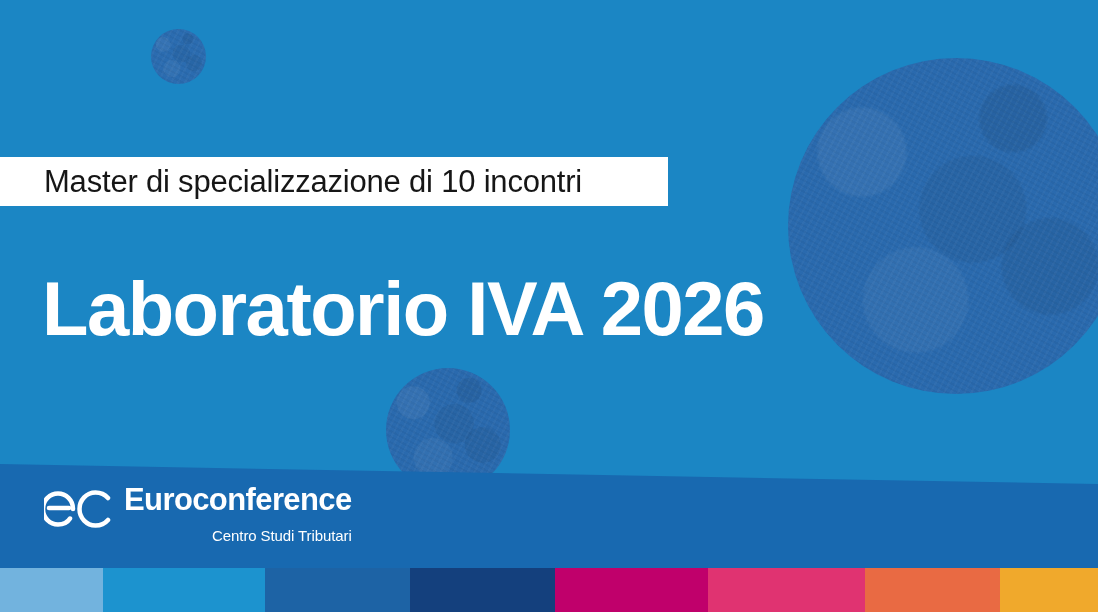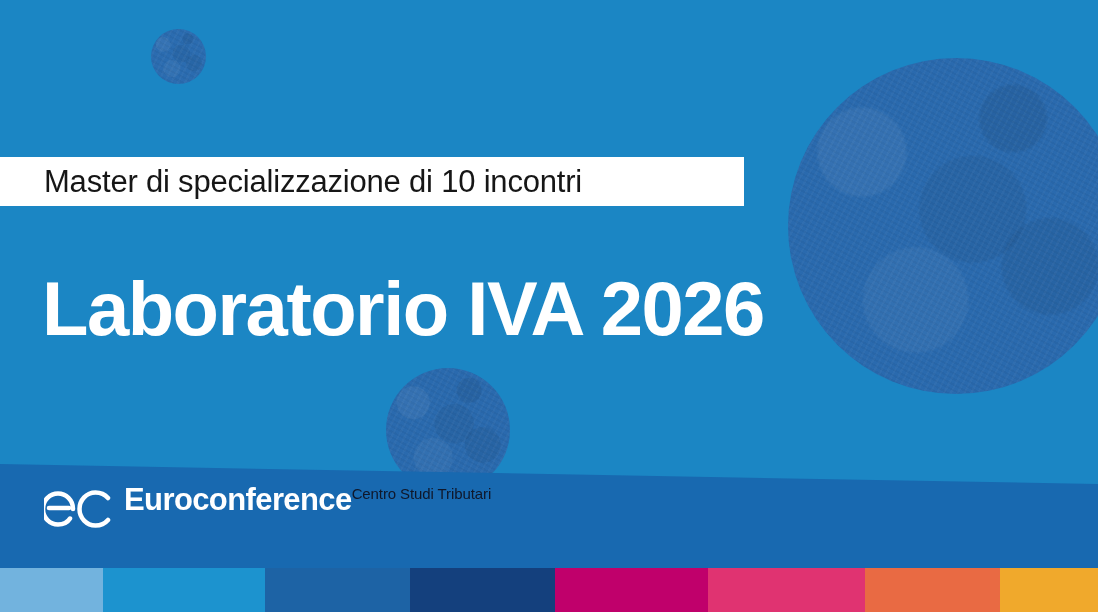--- a/index.html
+++ b/index.html
@@ -70,21 +70,21 @@
     height: 568px;
     background: #1869b0;
     clip-path: polygon(0 464px, 1098px 484px, 1098px 568px, 0 568px);
   }
 
   
   .kicker-band {
     position: absolute;
     left: 0;
     top: 157px;
-    width: 744px;
+    width: 668px;
     height: 49px;
     background: #ffffff;
     display: flex;
     align-items: center;
   }
   .kicker-text {
     margin-left: 44px;
     color: #161616;
     font-size: 31px;
     font-weight: 400;
@@ -114,38 +114,39 @@
   }
   .logo-mark {
     width: 70px;
     height: 46px;
     flex: 0 0 auto;
     margin-top: 2px;
   }
   .logo-words {
     margin-left: 10px;
     display: flex;
-    flex-direction: row;
+    flex-direction: column;
     justify-content: flex-start;
+    text-align: right;
   }
   .logo-name {
     color: #ffffff;
     font-size: 31px;
     font-weight: 700;
     letter-spacing: -0.6px;
     line-height: 1.02;
     white-space: nowrap;
   }
   .logo-tagline {
-    color: #0f172a;
+    color: #ffffff;
     font-size: 15px;
     font-weight: 400;
     letter-spacing: -0.1px;
     line-height: 1.1;
-    margin-top: 2px;
+    margin-top: 12px;
     white-space: nowrap;
   }
 
   
   .color-strip {
     position: absolute;
     left: 0;
     bottom: 0;
     width: 1098px;
     height: 44px;

